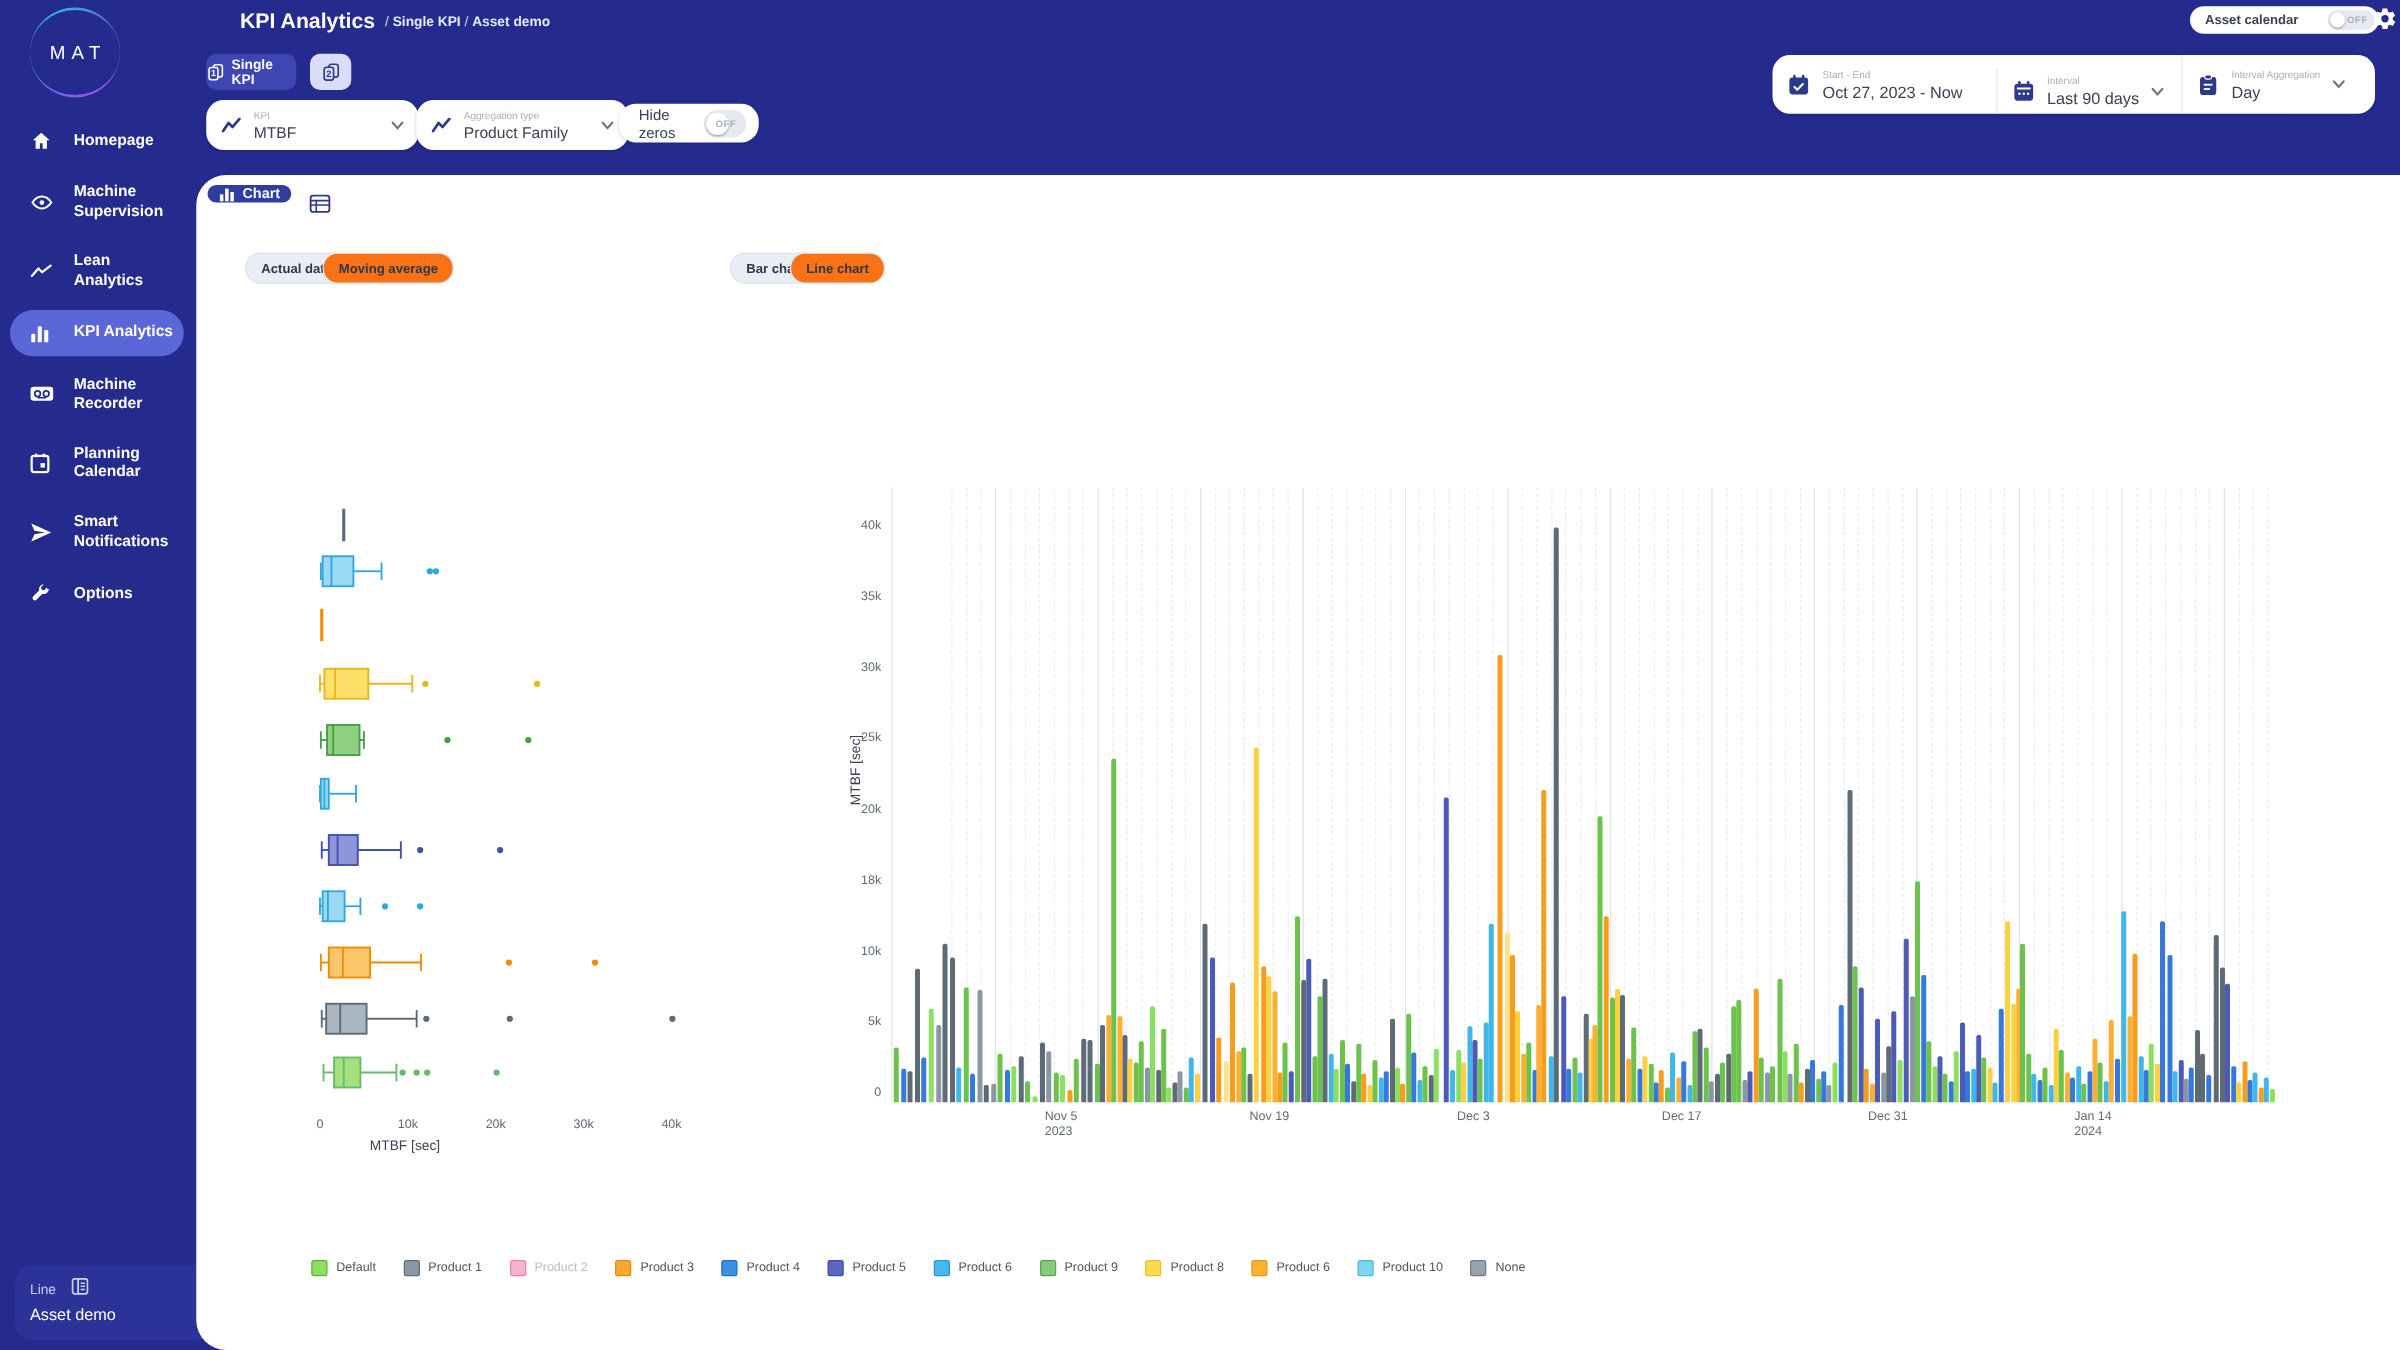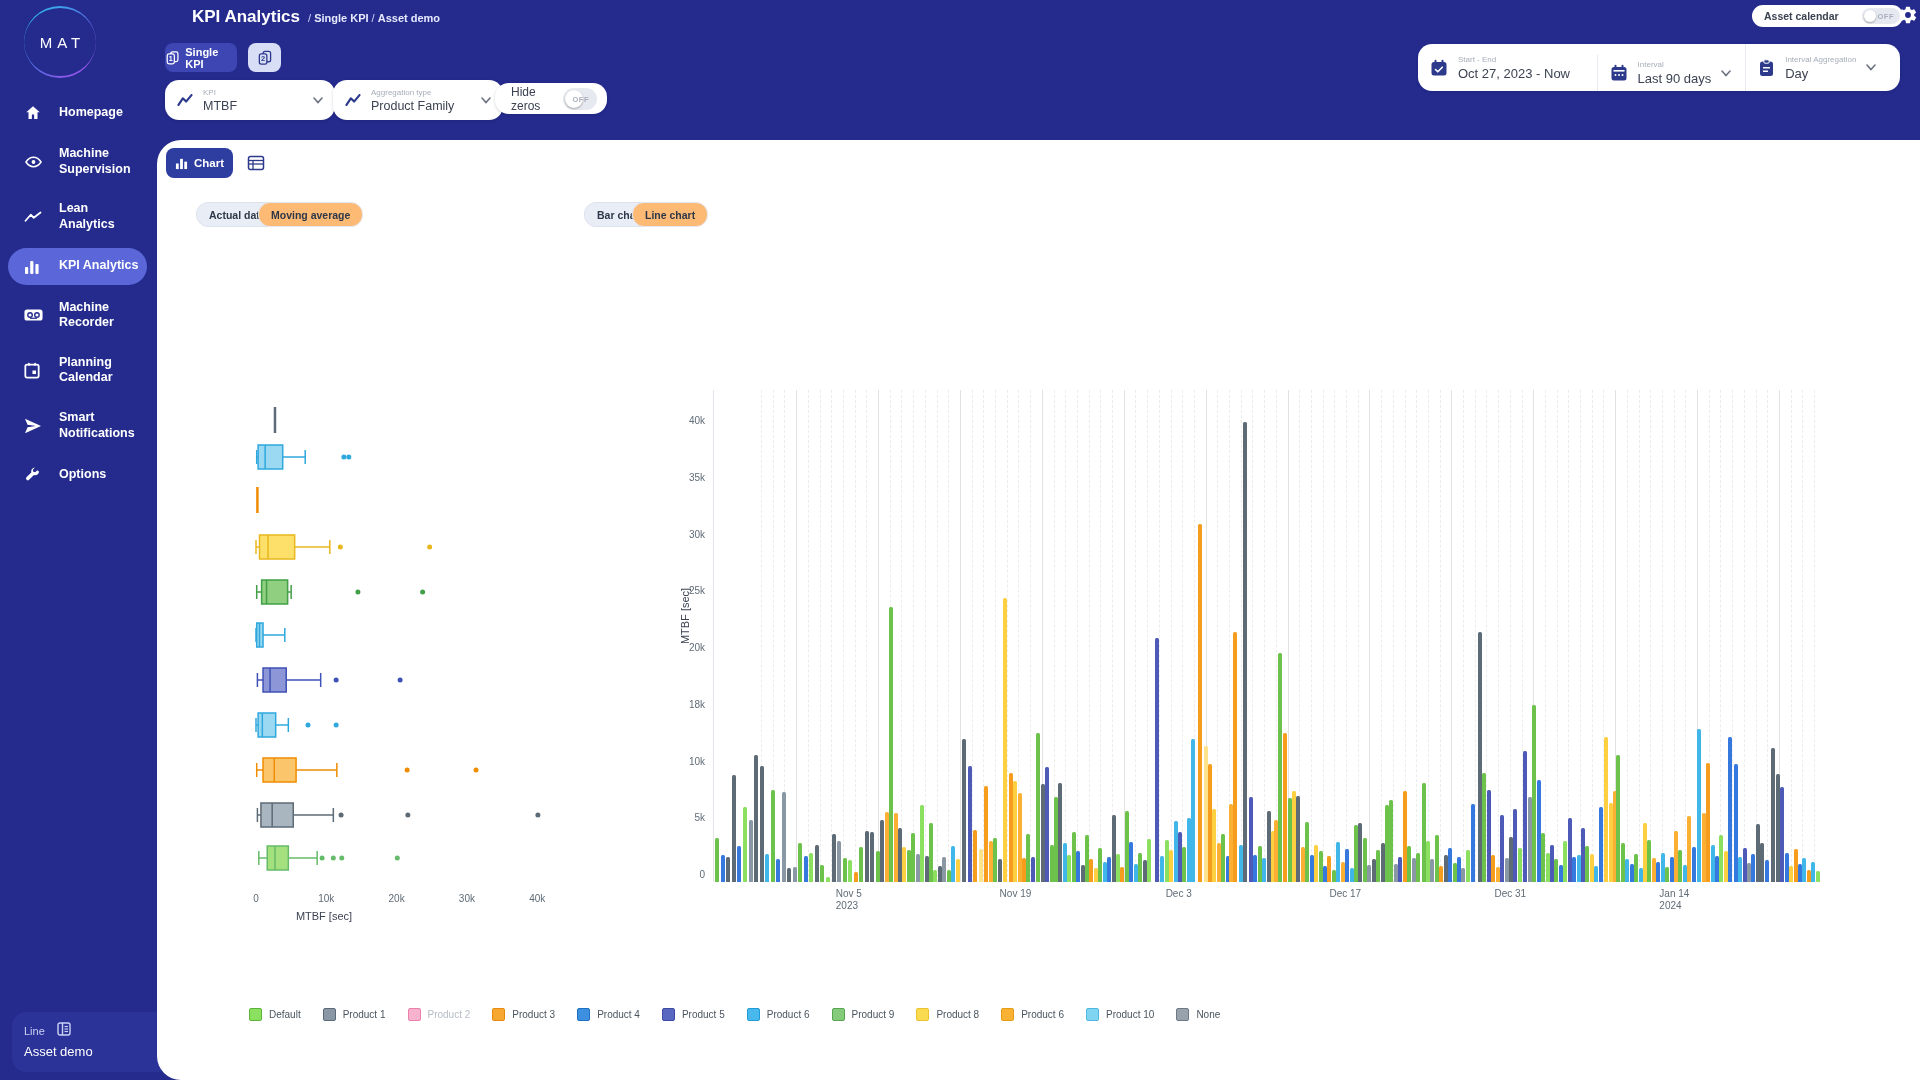--- a/index.html
+++ b/index.html
@@ -54,25 +54,25 @@
   .drop-card .dvalue{font-size:12.5px;color:#3b4252;}
   .drop-card .chev{margin-left:auto;}
   .rfilter{left:1418px;top:44px;width:482px;height:47px;background:#fff;border-radius:14px;
     display:flex;align-items:stretch;box-shadow:0 1px 3px rgba(10,15,60,.18);}
   .rfilter .sect{display:flex;align-items:center;gap:10px;padding:0 12px;cursor:pointer;}
   .rfilter .sect+.sect{border-left:1px solid #e7eaf1;}
   .rfilter .dlabel{font-size:8px;color:#a7aeba;margin-bottom:2px;}
   .rfilter .dvalue{font-size:13px;color:#3b4252;}
   
   .main-card{left:157px;top:140px;width:1763px;height:940px;background:#fff;border-radius:24px 0 0 24px;}
-  .chart-pill{position:absolute;left:9px;top:8px;width:67px;height:30px;background:#2e3da0;border-radius:8px;
+  .chart-pill{position:absolute;left:9px;top:8px;width:67px;height:14px;background:#2e3da0;border-radius:8px;
     display:flex;align-items:center;justify-content:center;gap:6px;cursor:pointer;}
   .chart-pill .lbl{font-size:11.5px;font-weight:bold;color:#fff;}
   .table-ic{position:absolute;left:90px;top:14px;cursor:pointer;}
-  .pillbtn{position:absolute;height:23px;border-radius:12px;border:1px solid #e3e8f0;background:#fdba74;
+  .pillbtn{position:absolute;height:23px;border-radius:12px;border:1px solid #e3e8f0;background:#f97316;
     display:flex;align-items:center;padding:0 12px;font-size:10.5px;font-weight:bold;color:#2d3748;cursor:pointer;}
   .pillbtn.active{background:#e9edf6;border-color:#dde3ee;}
   
   #barplot{position:absolute;left:556px;top:250px;width:1107px;height:492px;border-left:1px solid #e3e5ea;overflow:hidden;}
   .gline{position:absolute;top:0;bottom:0;width:0;border-left:1px dashed #ececec;}
   .gline.solid{border-left:1px solid #e2e2e2;}
   .bar{position:absolute;bottom:0;width:4px;border-radius:1.5px 1.5px 0 0;}
   .ytick{position:absolute;font-size:10px;color:#5f6b76;text-align:right;width:30px;}
   .xtick{position:absolute;font-size:10px;color:#5f6b76;text-align:left;width:60px;line-height:1.2;}
   .yaxis-title{position:absolute;left:500px;top:470px;font-size:11px;color:#3b4252;

